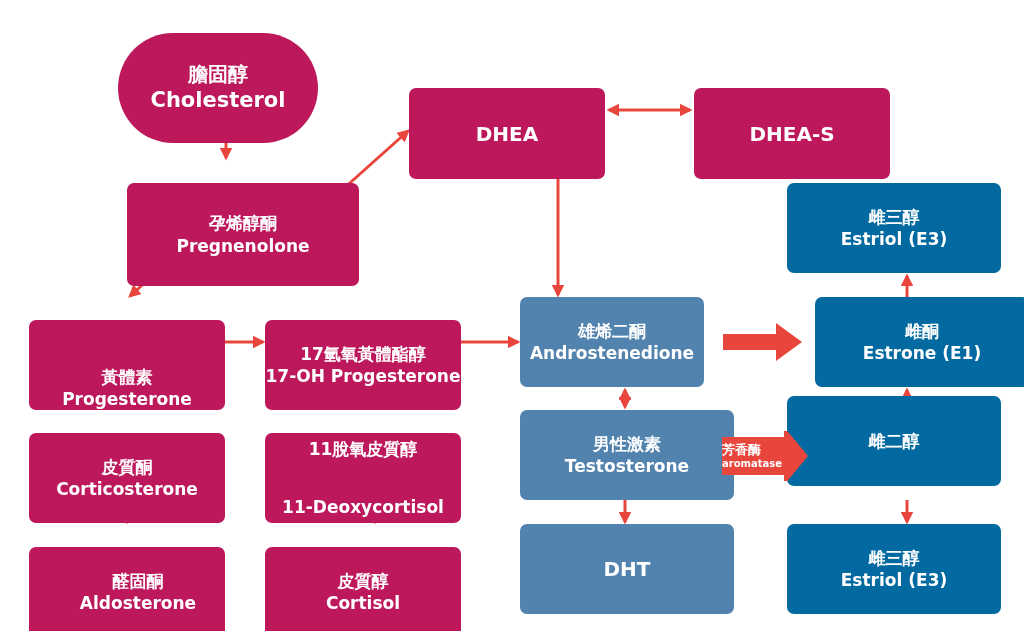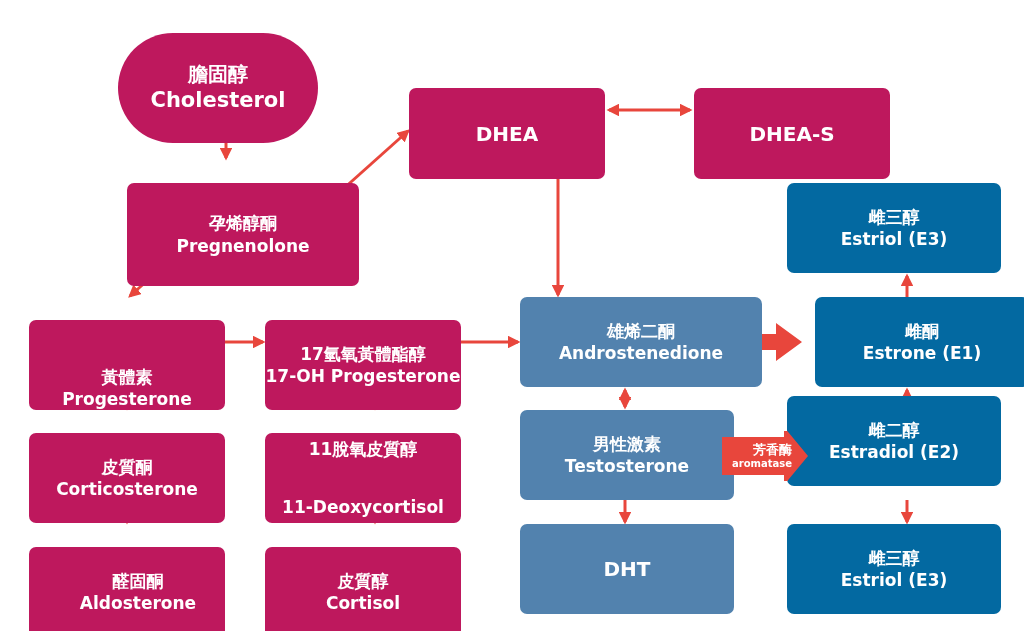--- a/index.html
+++ b/index.html
@@ -14,21 +14,21 @@
   .pill { border-radius:55px; }
   .zh { font-size:17px; }
   .en { font-size:17px; }
   .big { font-size:20px; }
   .node .zh-big { font-size:20px; }
   .node .en-big { font-size:21px; }
   svg.arrows { position:absolute; left:0; top:0; width:1024px; height:631px; pointer-events:none; }
   .aromatase { position:absolute; left:722px; top:431px; width:86px; height:50px; }
   .aromatase svg { position:absolute; left:0; top:0; }
   .aromatase .lbl { position:absolute; left:0; top:0; width:70px; height:50px; display:flex;
-                    flex-direction:column; align-items:flex-end; justify-content:center;
+                    flex-direction:column; align-items:flex-start; justify-content:center;
                     color:#fff; font-weight:bold; line-height:1.15; }
   .aromatase .lbl .z { font-size:13px; }
   .aromatase .lbl .e { font-size:10px; }
 </style>
 </head>
 <body>
 
 <svg class="arrows" viewBox="0 0 1024 631">
   <defs>
     <marker id="ah" viewBox="0 0 10 10" refX="8" refY="5" markerWidth="4.2" markerHeight="4.2" orient="auto-start-reverse">
@@ -95,21 +95,21 @@
 </div>
 
 <div class="node orange" style="left:29px;top:297px;width:196px;height:90px;justify-content:flex-end;">
   <div class="zh">黃體素</div>
   <div class="en">Progesterone</div>
 </div>
 <div class="node orange" style="left:265px;top:297px;width:196px;height:90px;">
   <div class="zh">17氫氧黃體酯醇</div>
   <div class="en">17-OH Progesterone</div>
 </div>
-<div class="node blue" style="left:520px;top:297px;width:242px;height:90px;">
+<div class="node blue" style="left:520px;top:297px;width:184px;height:90px;">
   <div class="zh">雄烯二酮</div>
   <div class="en">Androstenedione</div>
 </div>
 <div class="node pink" style="left:787px;top:297px;width:214px;height:90px;margin-left:28px;">
   <div class="zh">雌酮</div>
   <div class="en">Estrone (E1)</div>
 </div>
 
 <div class="node orange" style="left:29px;top:410px;width:196px;height:90px;">
   <div class="zh">皮質酮</div>
@@ -118,21 +118,20 @@
 <div class="node orange" style="left:265px;top:410px;width:196px;height:90px;gap:36px;">
   <div class="zh">11脫氧皮質醇</div>
   <div class="en">11-Deoxycortisol</div>
 </div>
 <div class="node blue" style="left:520px;top:410px;width:214px;height:90px;">
   <div class="zh">男性激素</div>
   <div class="en">Testosterone</div>
 </div>
 <div class="node pink" style="left:787px;top:396px;width:214px;height:90px;">
   <div class="zh">雌二醇</div>
-  <div class="en">Estradiol (E2)</div>
 </div>
 
 <div class="node orange" style="left:29px;top:524px;width:196px;height:90px;padding-left:22px;">
   <div class="zh">醛固酮</div>
   <div class="en">Aldosterone</div>
 </div>
 <div class="node orange" style="left:265px;top:524px;width:196px;height:90px;">
   <div class="zh">皮質醇</div>
   <div class="en">Cortisol</div>
 </div>

